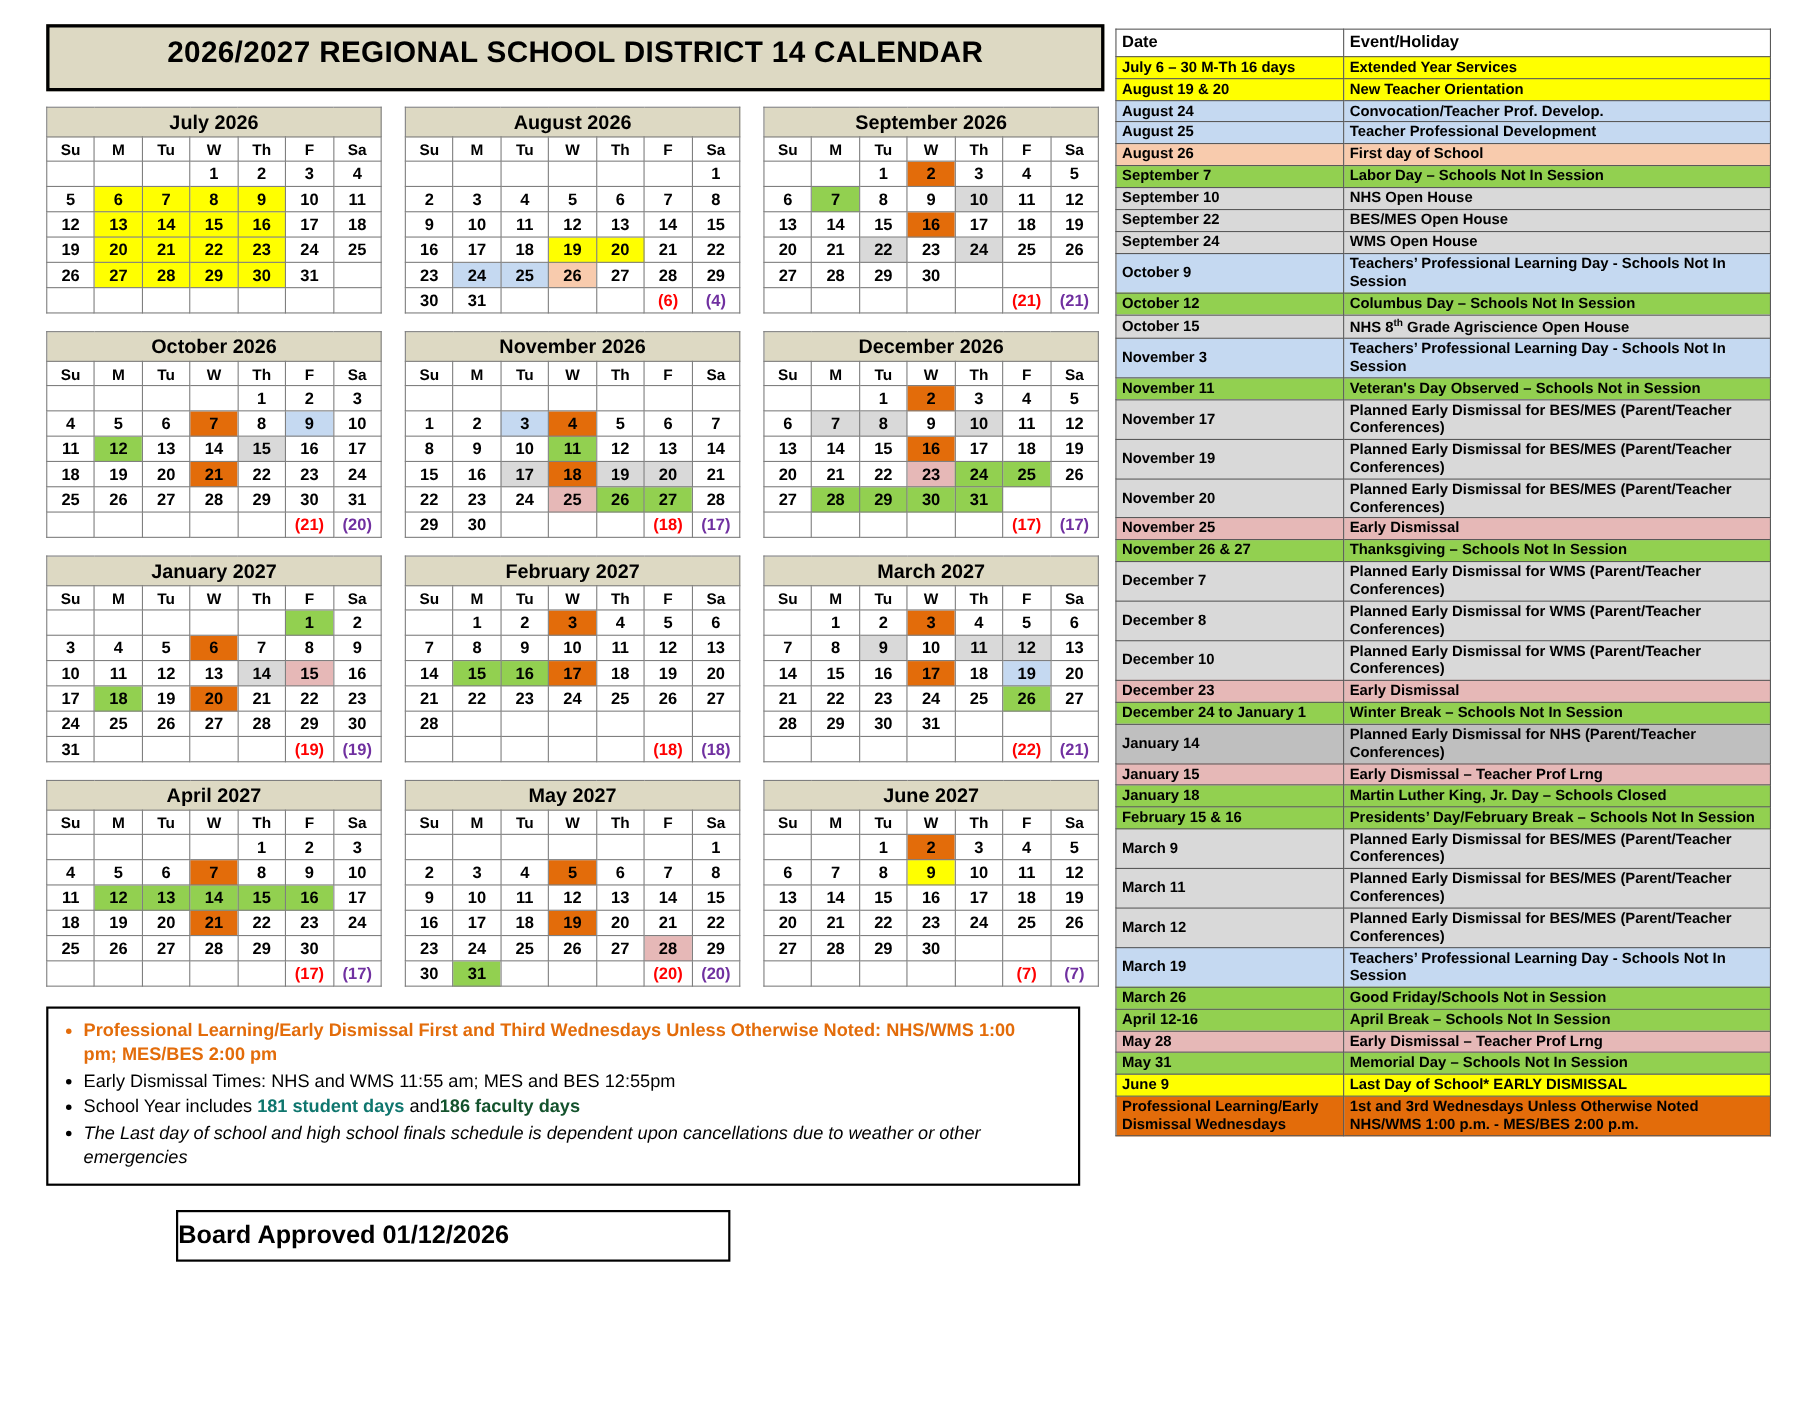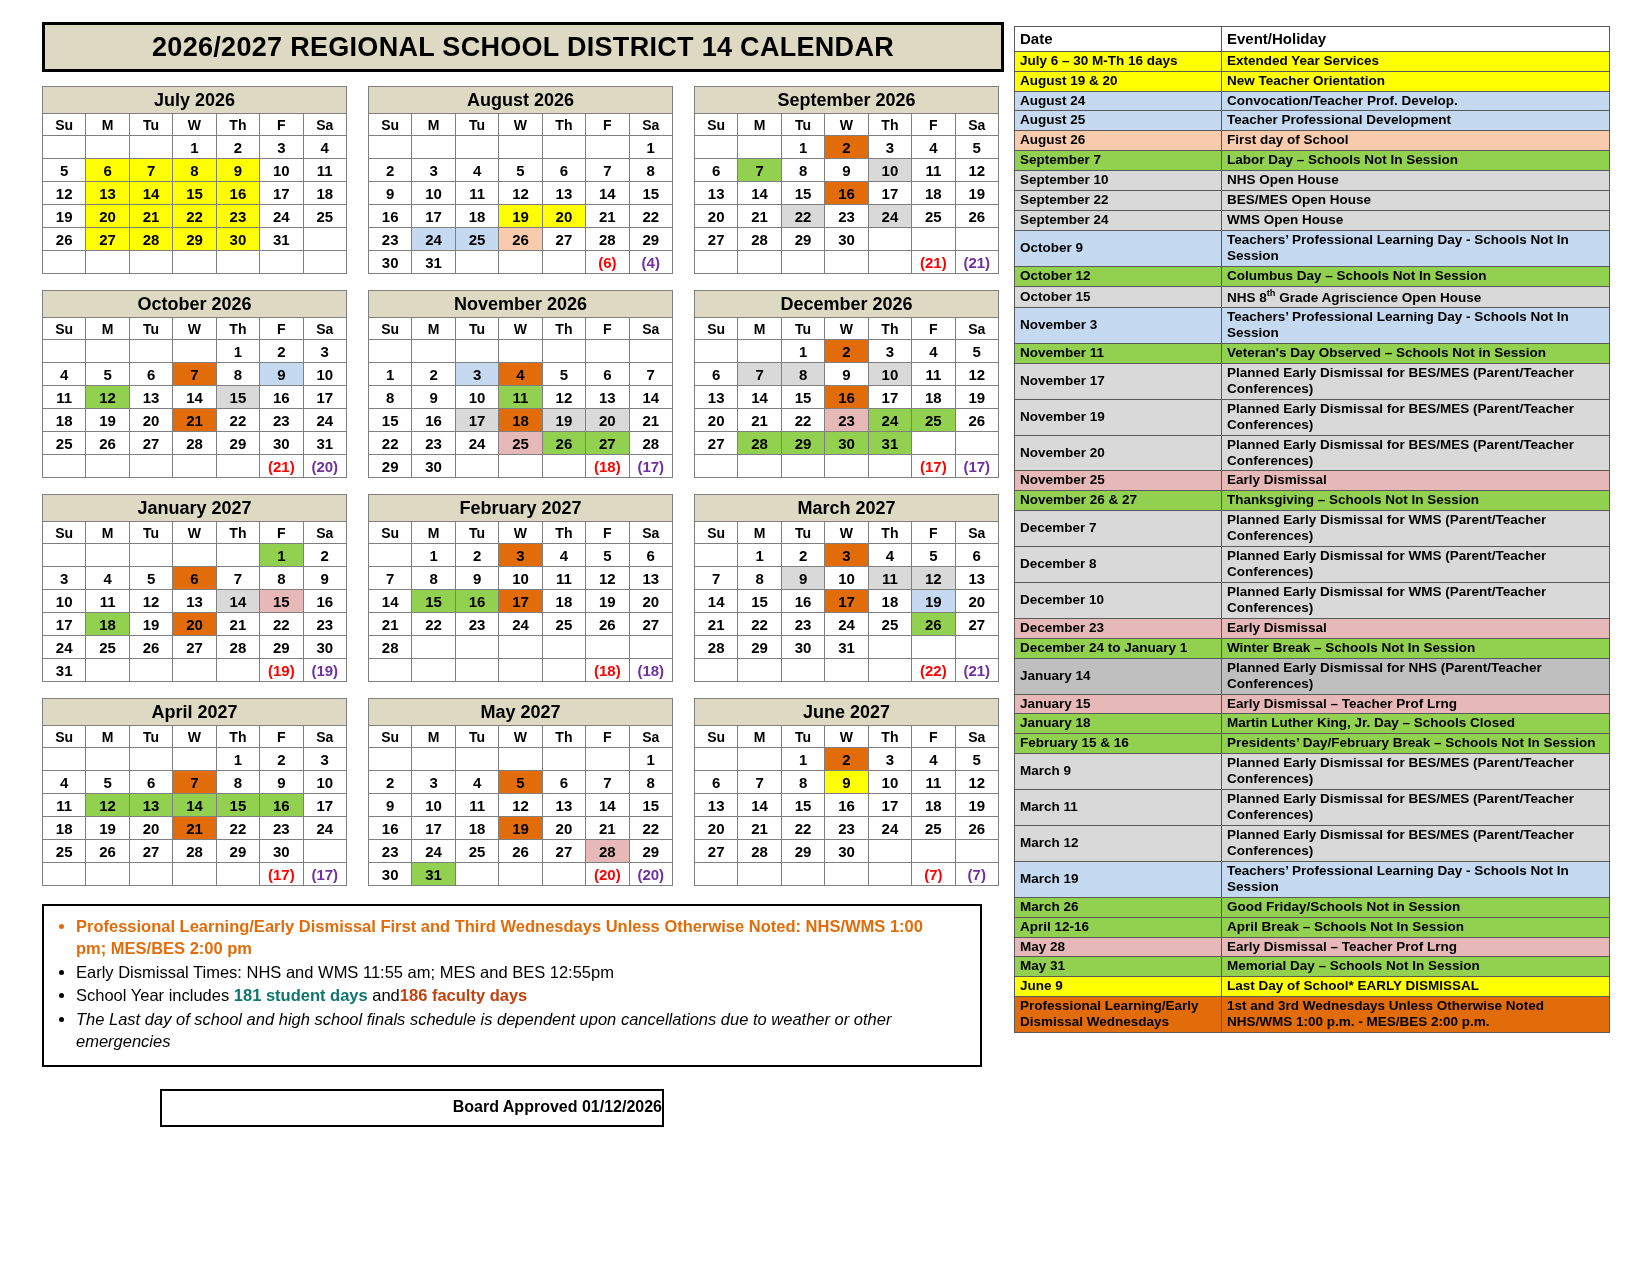--- a/index.html
+++ b/index.html
@@ -17,21 +17,21 @@
   .left{
     position:absolute;left:42px;top:22px;width:962px;
   }
   .title-bar{
     border:3px solid #000;
     background:#ddd9c3;
     text-align:center;
     font-size:27px;
     font-weight:bold;
     letter-spacing:.3px;
-    padding:7px 0 6px 0;
+    padding:7px 0 17px 0;
     margin-bottom:14px;
   }
 
   .month-grid{
     display:grid;
     grid-template-columns:repeat(3,1fr);
     column-gap:16px;
     row-gap:16px;
   }
   .month{
@@ -88,28 +88,28 @@
   }
   .notes ul{margin:0;padding:0 0 0 26px;list-style:disc;}
   .notes li{
     font-size:16.5px;
     line-height:1.32;
     margin:2px 0;
   }
   .notes li.hl{color:#e36c0a;font-weight:bold;}
   .notes li.ital{font-style:italic;}
   .n-purple{color:#0f766e;font-weight:bold;}
-  .n-red{color:#c2410c;font-weight:bold;}
+  .n-red{color:#14532d;font-weight:bold;}
 
   .approved{
     margin:22px 0 0 118px;
     width:500px;
     border:2px solid #000;
-    text-align:right;
-    font-size:16px;
+    text-align:left;
+    font-size:23px;
     font-weight:bold;
     padding:7px 0 9px 0;
   }
 
   
   .right{
     position:absolute;left:1014px;top:26px;width:595px;
   }
   table.events{
     border-collapse:collapse;

